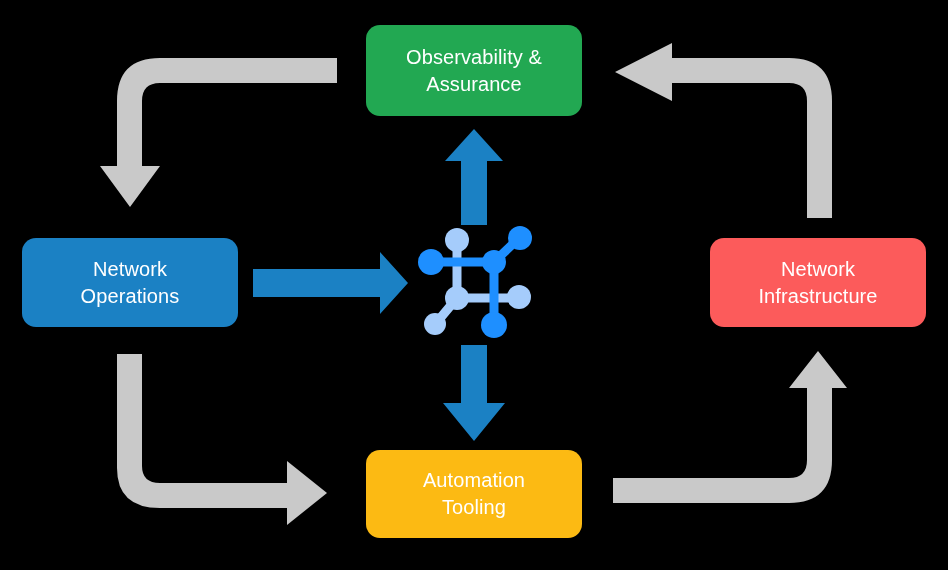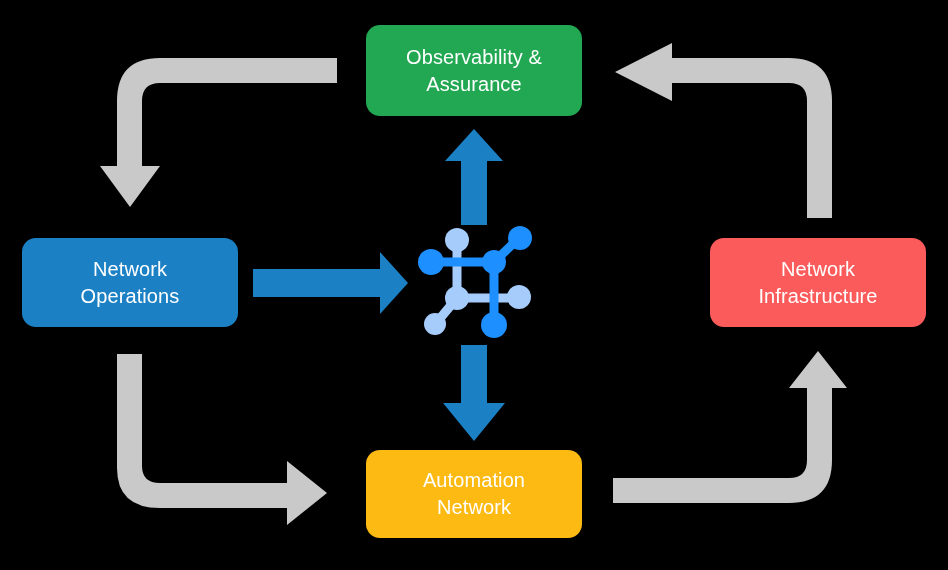--- a/index.html
+++ b/index.html
@@ -202,16 +202,16 @@
 Operations</span>
   </div>
 
   <div class="node-box" id="box-network-infrastructure">
     <span class="node-label">Network
 Infrastructure</span>
   </div>
 
   <div class="node-box" id="box-automation-tooling">
     <span class="node-label">Automation
-Network</span>
+Tooling</span>
   </div>
 
 </div>
 
 </body></html>

